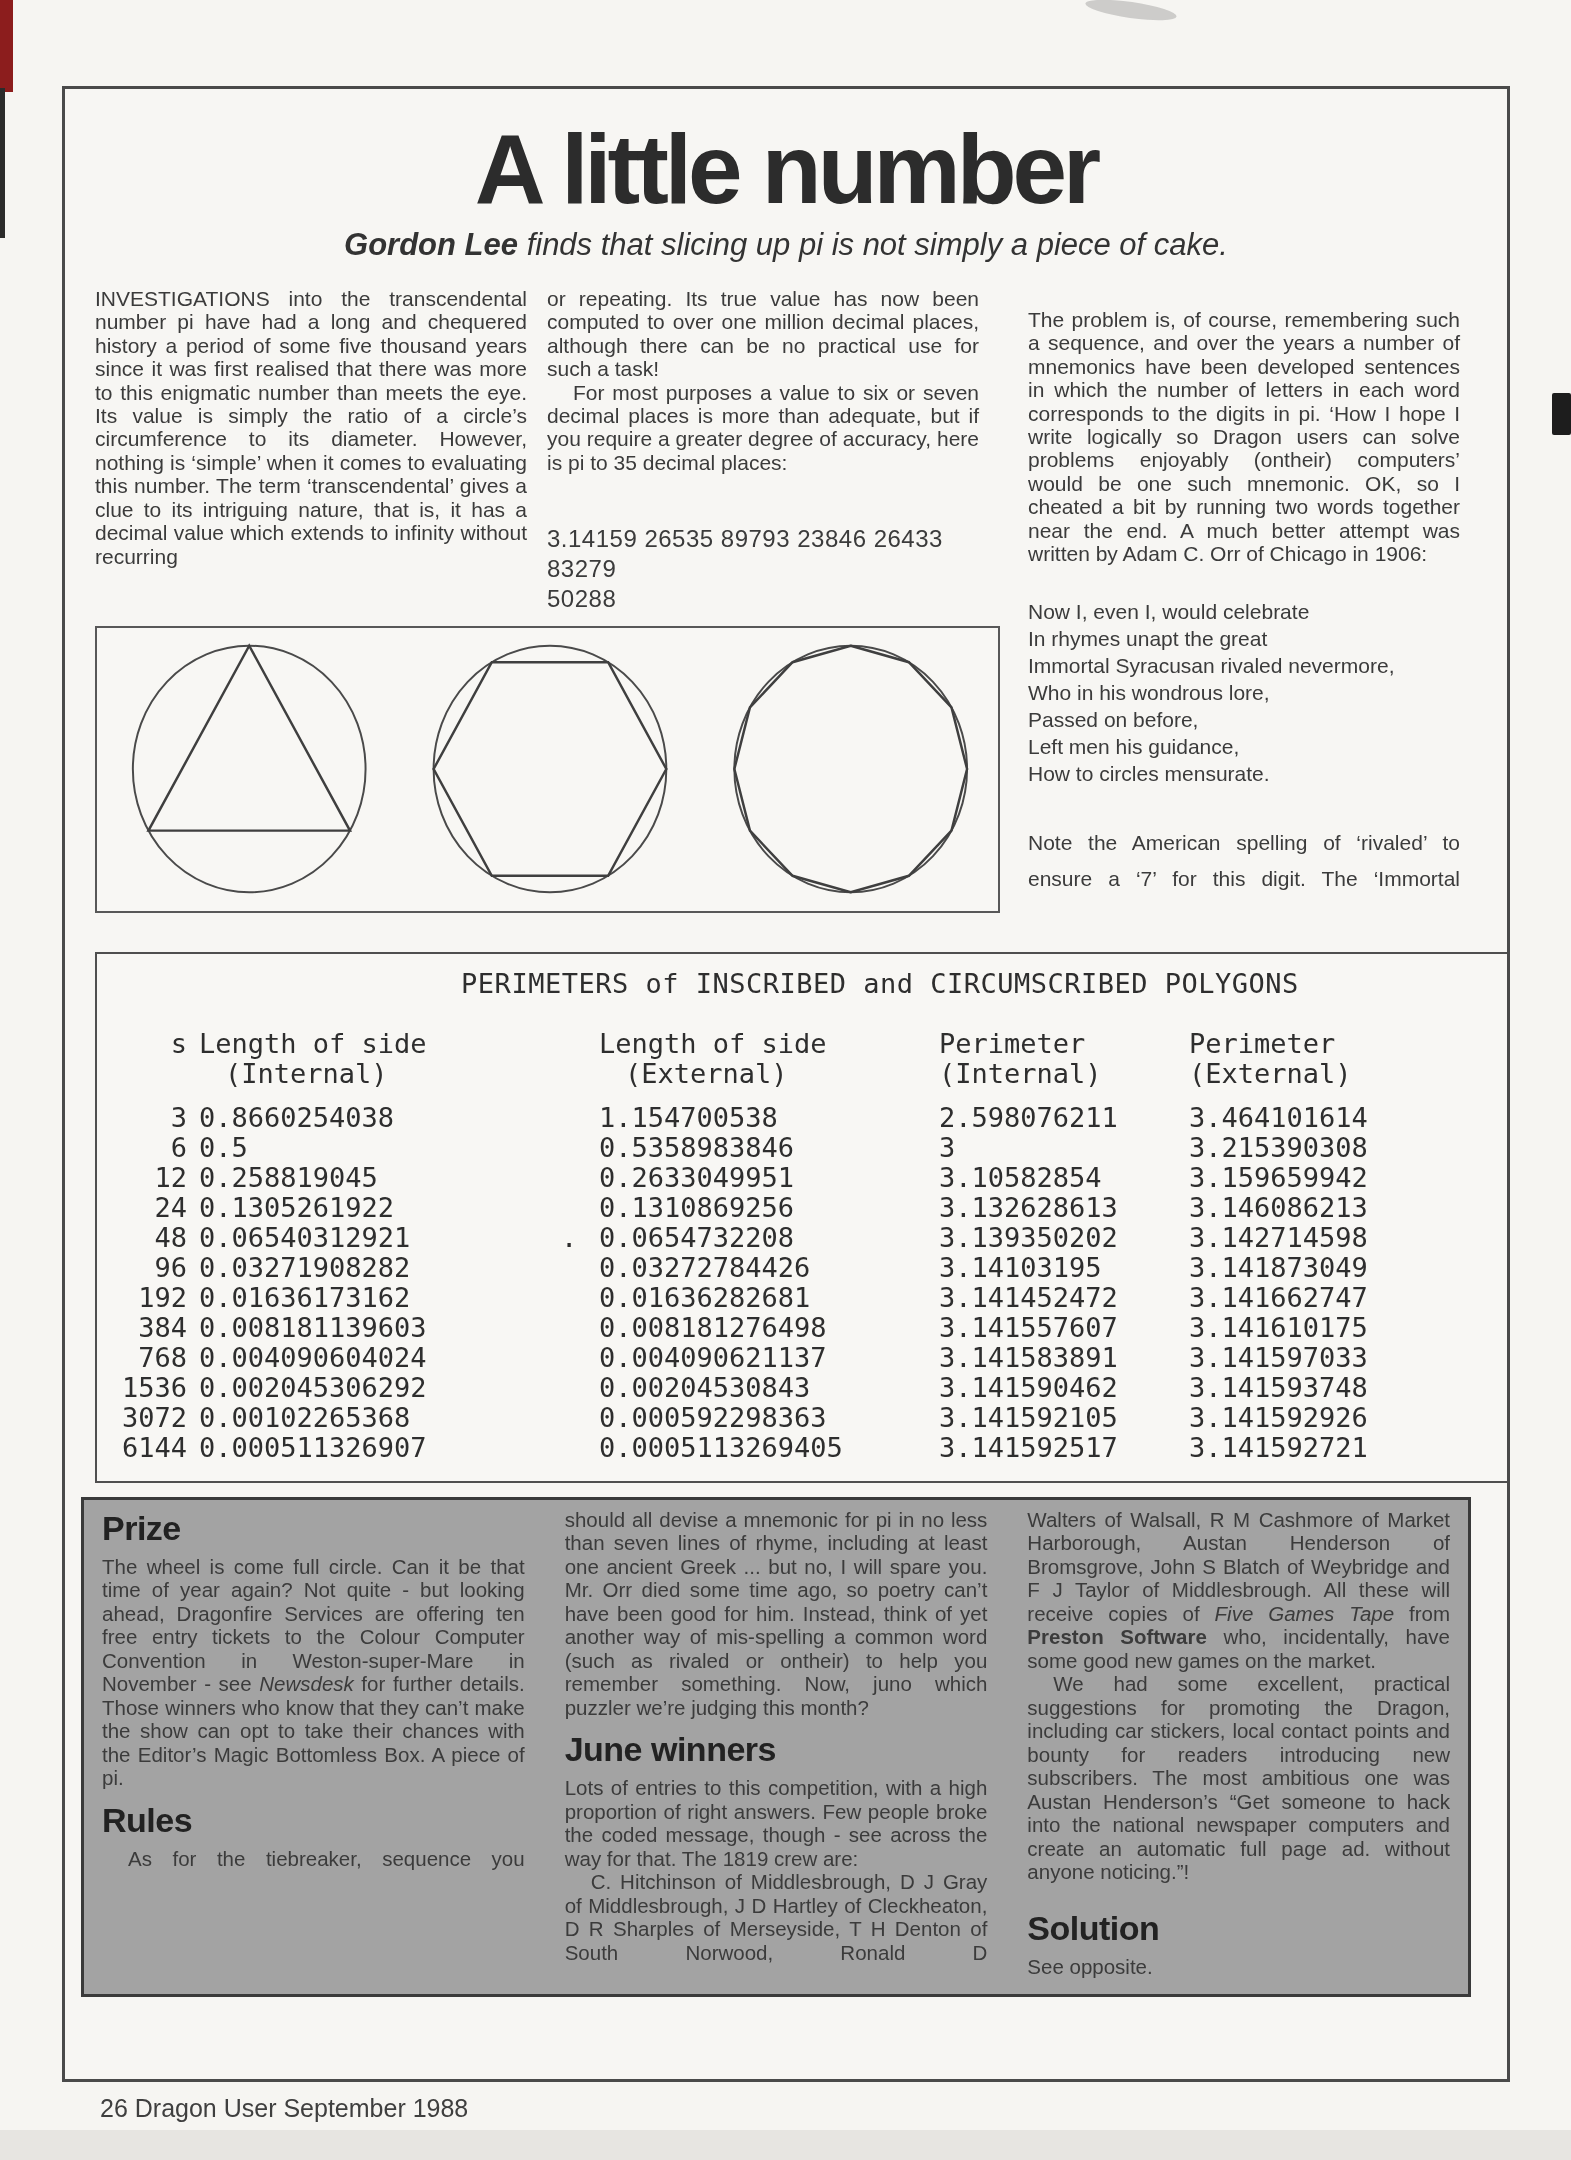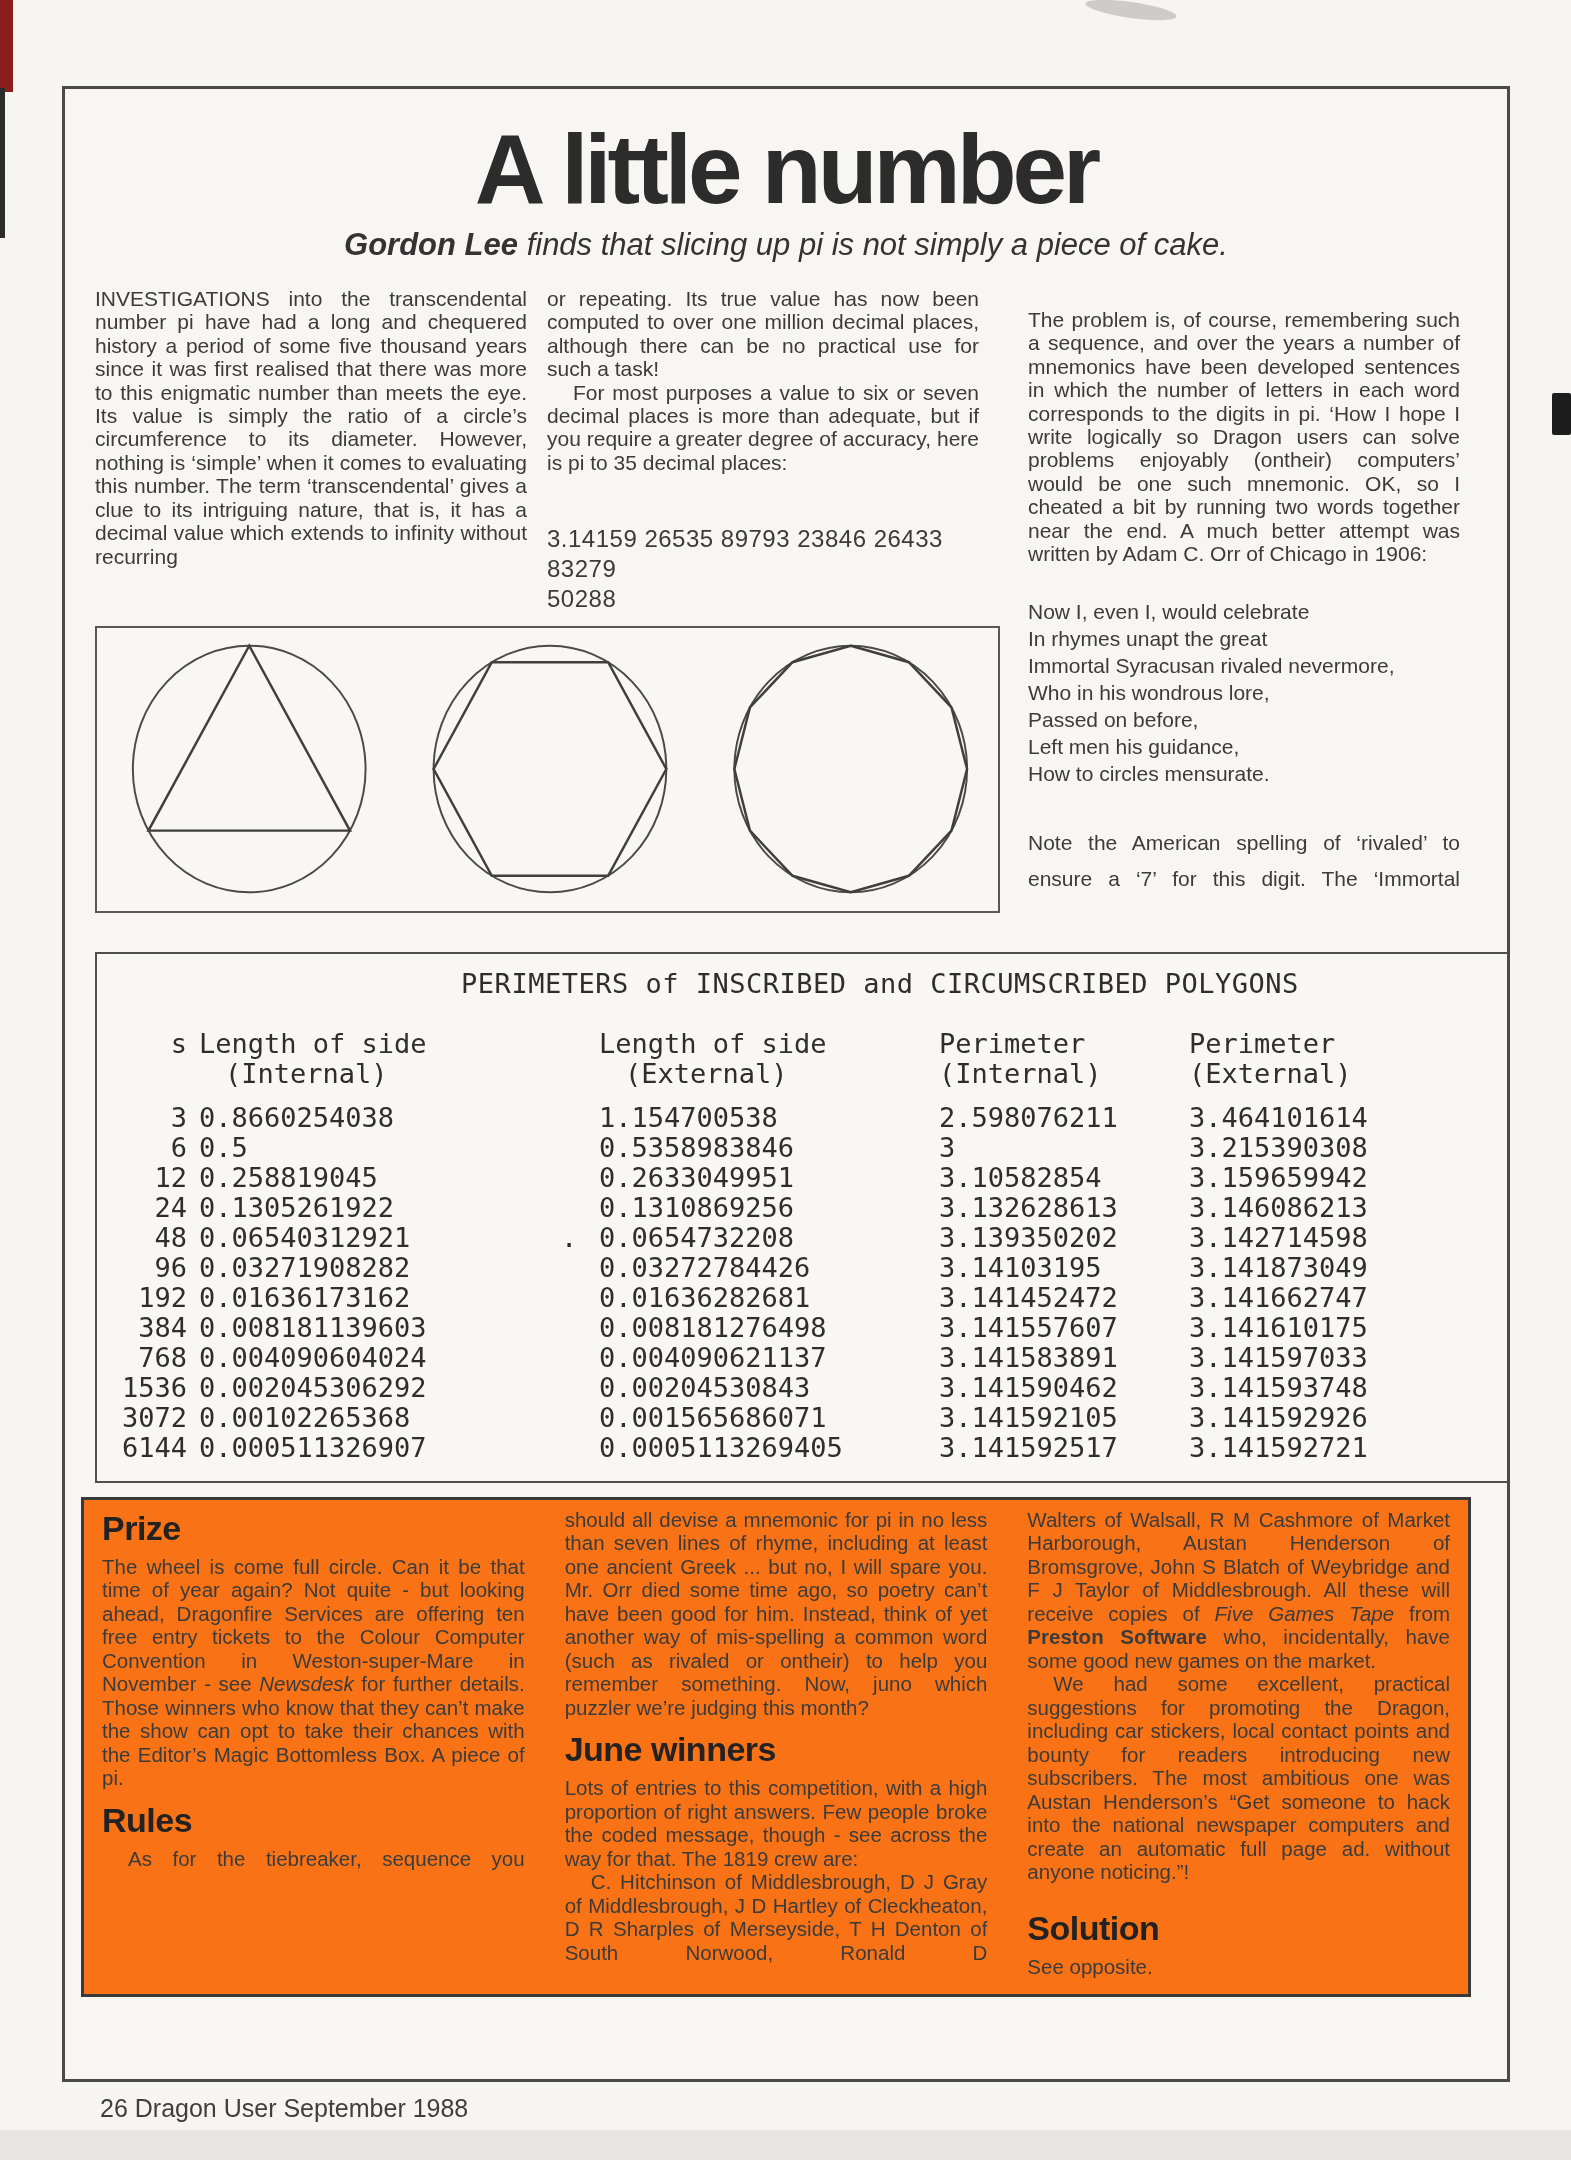--- a/index.html
+++ b/index.html
@@ -61,21 +61,21 @@
   .tcell { white-space:pre; }
   .c0 { text-align:right; }
   .c1,.c2,.c3,.c4 { padding-left:12px; }
   .hcell .l2.ind { padding-left:26px; }
   .hcell { margin-bottom:14px; }
   .vcell { position:relative; }
   .stray-dot { position:absolute; left:-26px; top:0; }
 
   .bottom-box {
     margin:14px 6px 0 -14px; border:3px solid #3a3a3a; box-sizing:border-box;
-    padding:8px 18px 16px; display:flex; gap:40px; background:#f97316;
+    padding:8px 18px 16px; display:flex; gap:40px; background:#a3a3a3;
   }
   .bcol { flex:1; font-size:20.5px; line-height:23.5px; text-align:justify; }
   .bhead { font-size:34px; font-weight:bold; letter-spacing:-.5px; color:#222; line-height:1.1; margin:2px 0 8px; }
   .mt { margin-top:12px; }
   .mt-lg { margin-top:26px; }
   .it { font-style:italic; }
   .bd { font-weight:bold; }
 
   .footer { position:absolute; left:100px; top:2094px; font-size:25px; color:#3f3f3f; }
 </style>
@@ -197,21 +197,21 @@
             <div class="tcell vcell c2">0.004090621137</div>
             <div class="tcell vcell c3">3.141583891</div>
             <div class="tcell vcell c4">3.141597033</div>
             <div class="tcell vcell c0">1536</div>
             <div class="tcell vcell c1">0.002045306292</div>
             <div class="tcell vcell c2">0.00204530843</div>
             <div class="tcell vcell c3">3.141590462</div>
             <div class="tcell vcell c4">3.141593748</div>
             <div class="tcell vcell c0">3072</div>
             <div class="tcell vcell c1">0.00102265368</div>
-            <div class="tcell vcell c2">0.001565686071</div>
+            <div class="tcell vcell c2">0.000592298363</div>
             <div class="tcell vcell c3">3.141592105</div>
             <div class="tcell vcell c4">3.141592926</div>
             <div class="tcell vcell c0">6144</div>
             <div class="tcell vcell c1">0.000511326907</div>
             <div class="tcell vcell c2">0.0005113269405</div>
             <div class="tcell vcell c3">3.141592517</div>
             <div class="tcell vcell c4">3.141592721</div>
           </div>
       </div>
 

